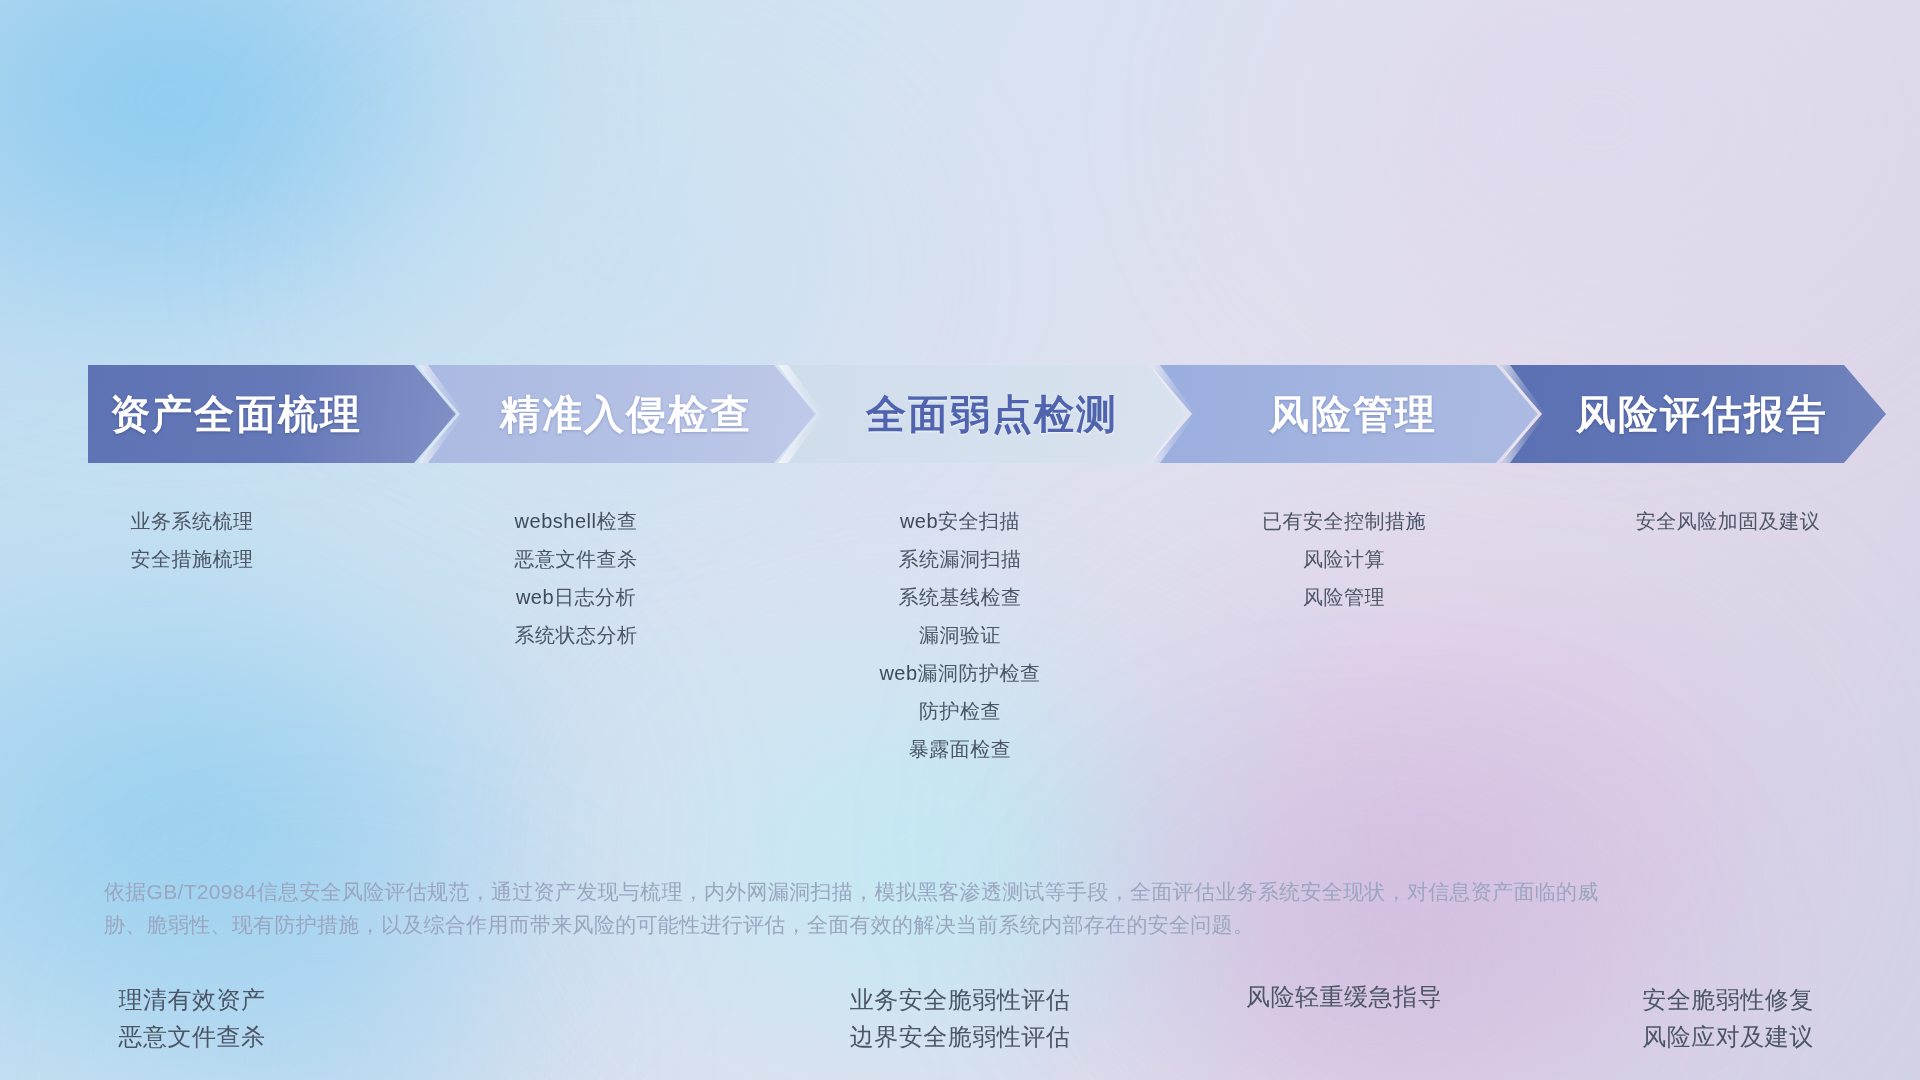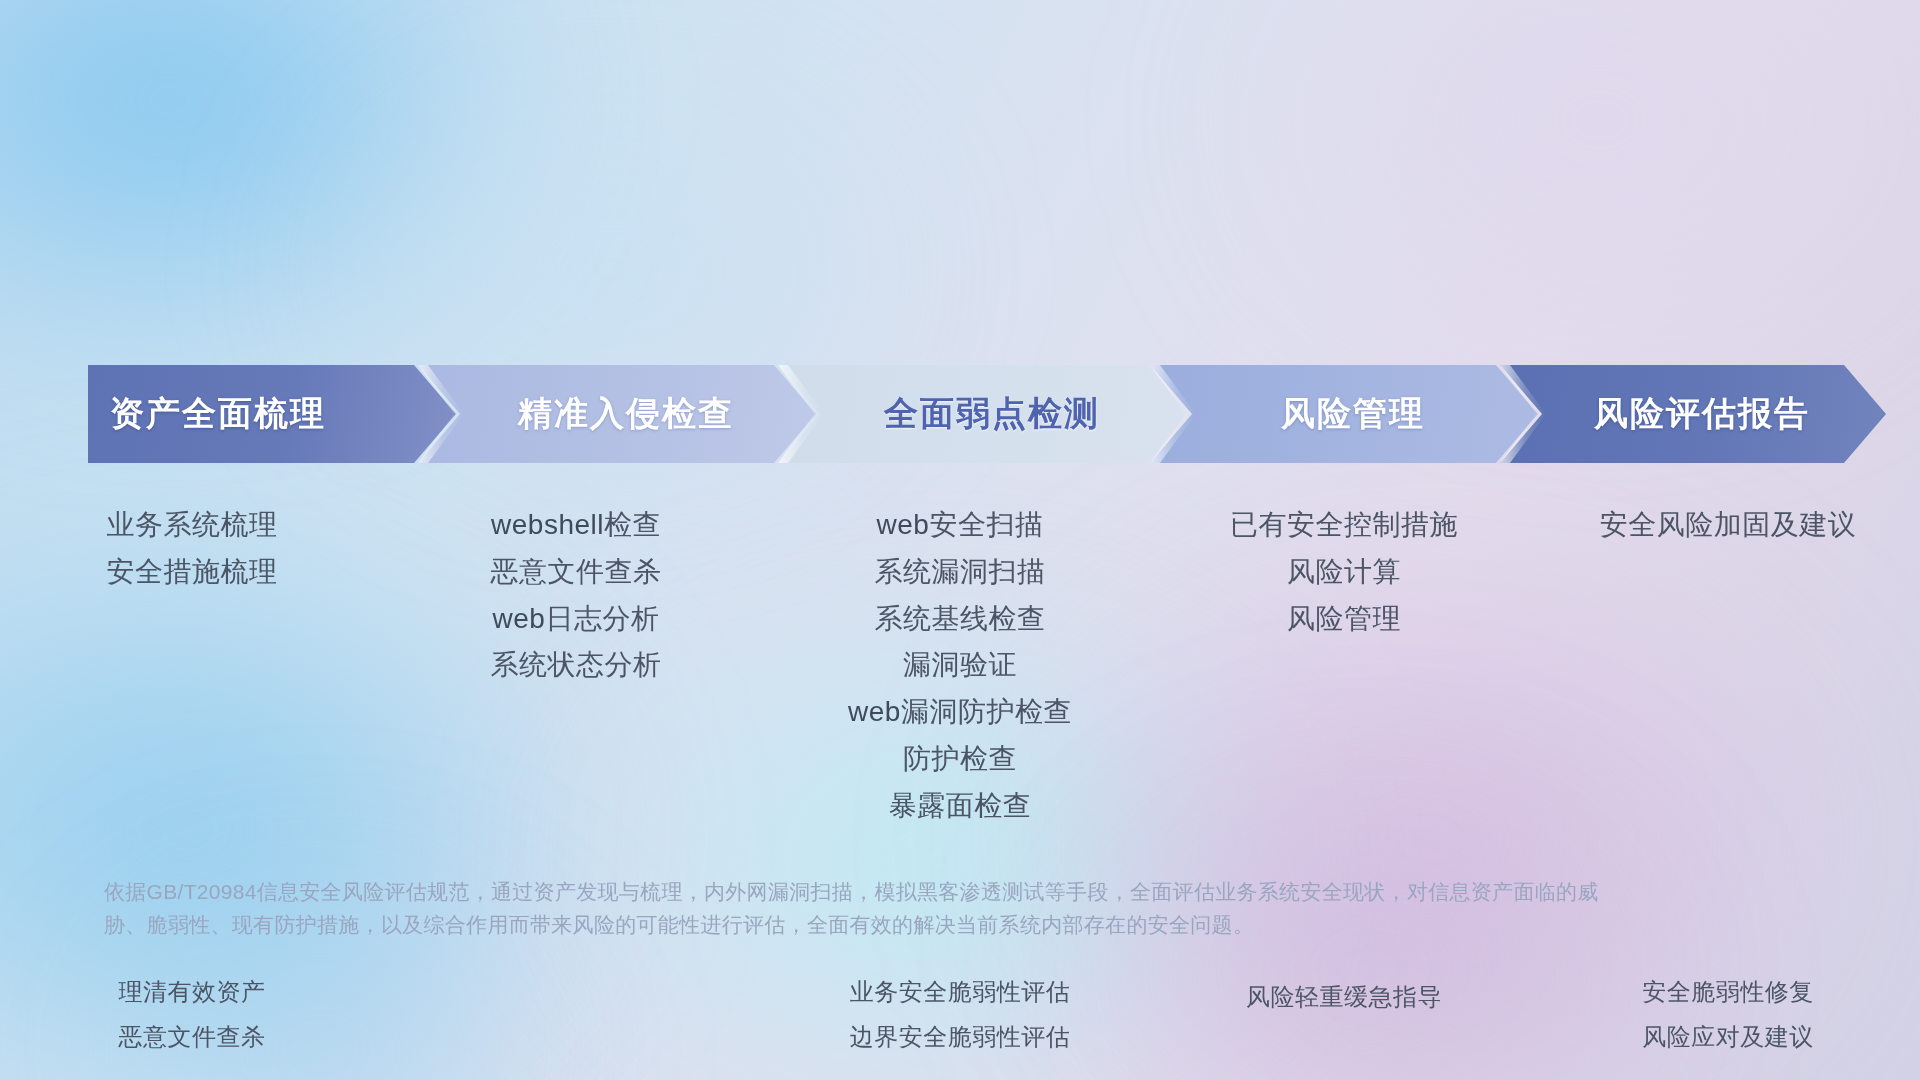--- a/index.html
+++ b/index.html
@@ -61,42 +61,42 @@
     bottom: 0;
     display: flex;
     flex-direction: column;
     align-items: center;
     justify-content: flex-end;
   }
   .top-list {
     display: flex;
     flex-direction: column;
     align-items: center;
-    gap: 18px;
+    gap: 10px;
   }
   .top-item {
     font-size: 24px;
     color: #4b5565;
     letter-spacing: .5px;
     white-space: nowrap;
     line-height: 1.1;
   }
 
   
   .bottom-list {
     position: absolute;
     left: 0; right: 0;
     top: 0;
     display: flex;
     flex-direction: column;
     align-items: center;
     gap: 16px;
   }
   .bot-item {
-    font-size: 28px;
+    font-size: 20px;
     color: #4b5565;
     letter-spacing: .5px;
     white-space: nowrap;
     line-height: 1.1;
   }
   .bot-item .en { font-weight: 400; color: #3f4a5a; }
 
   
   #band {
     position: absolute;
@@ -114,21 +114,21 @@
     -webkit-clip-path: polygon(0 0, calc(100% - 42px) 0, 100% 50%, calc(100% - 42px) 100%, 0 100%, 42px 50%);
     clip-path: polygon(0 0, calc(100% - 42px) 0, 100% 50%, calc(100% - 42px) 100%, 0 100%, 42px 50%);
   }
   .arrow.first {
     -webkit-clip-path: polygon(0 0, calc(100% - 42px) 0, 100% 50%, calc(100% - 42px) 100%, 0 100%);
     clip-path: polygon(0 0, calc(100% - 42px) 0, 100% 50%, calc(100% - 42px) 100%, 0 100%);
   }
   .arrow-label {
     position: relative;
     z-index: 3;
-    font-size: 34px;
+    font-size: 40px;
     font-weight: 700;
     letter-spacing: 2px;
     white-space: nowrap;
     width: 100%;
     text-align: center;
     padding-left: 18px;
   }
   .arrow.first .arrow-label { text-align: left; padding-left: 22px; }
 
   

